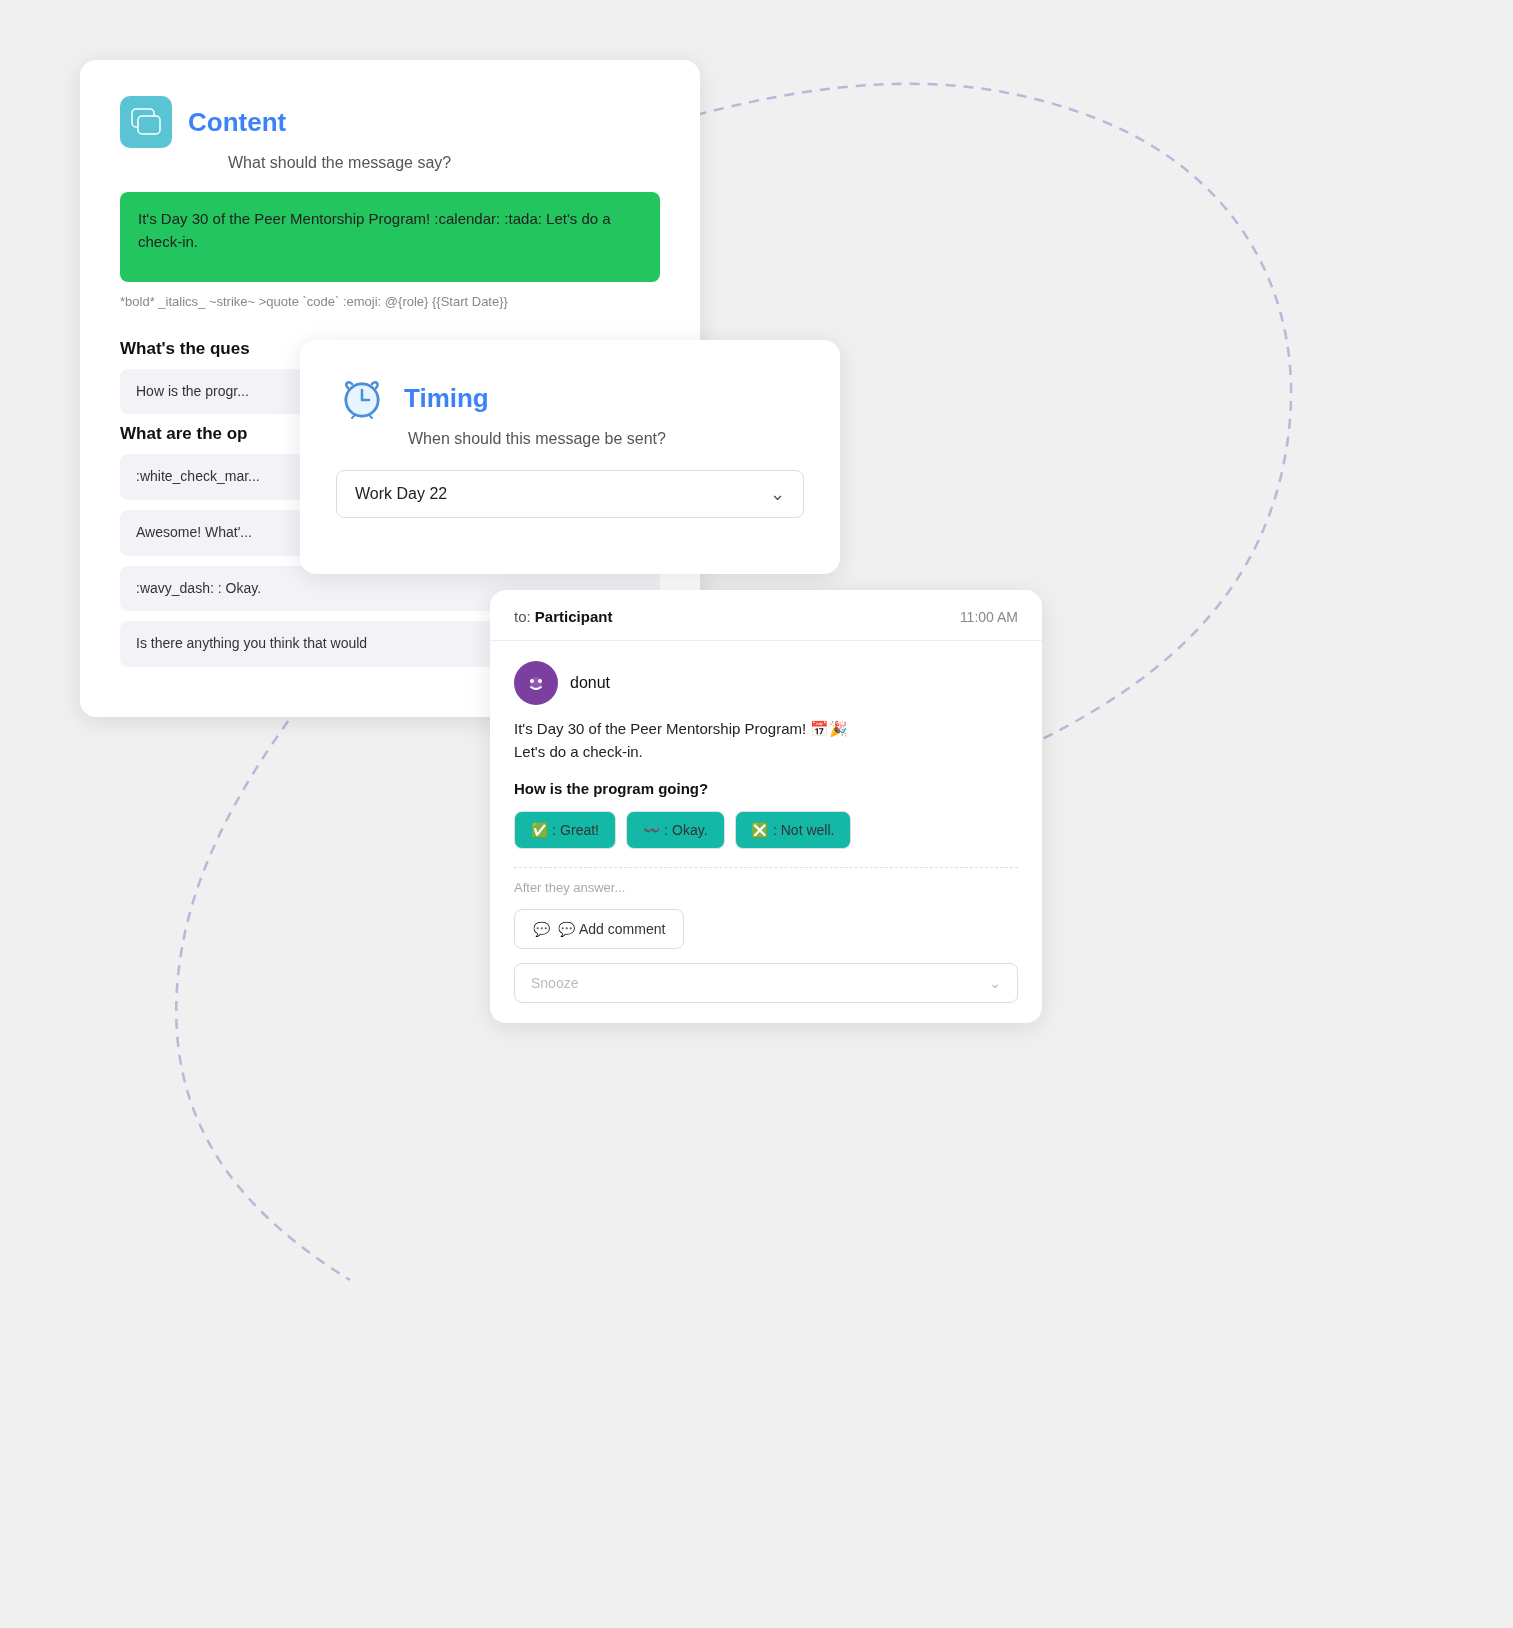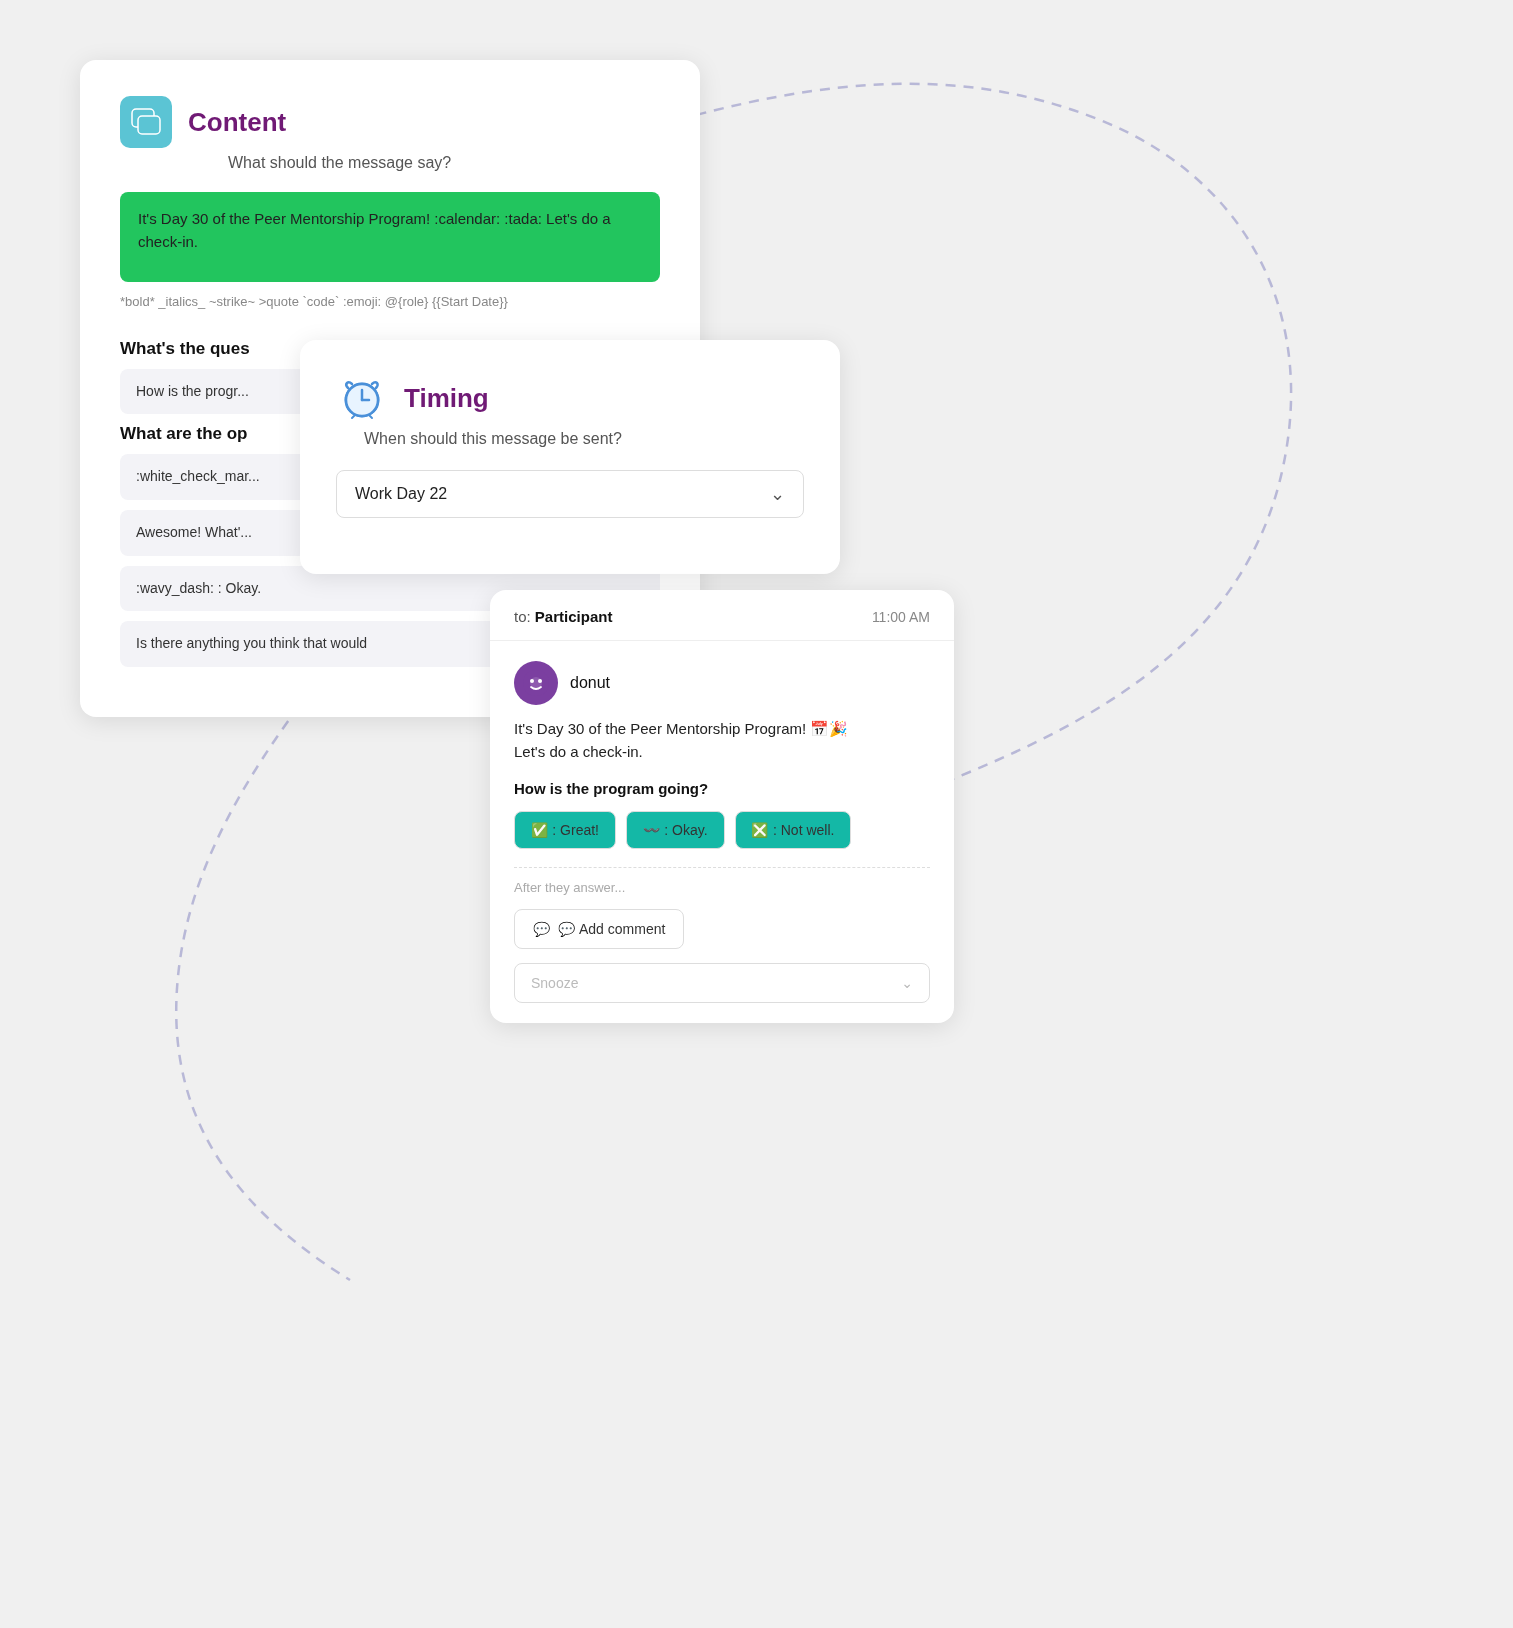--- a/index.html
+++ b/index.html
@@ -53,21 +53,21 @@
       border-radius: 10px;
       display: flex;
       align-items: center;
       justify-content: center;
       flex-shrink: 0;
     }
 
     .card-title {
       font-size: 26px;
       font-weight: 700;
-      color: #701a75;
+      color: #3b82f6;
       text-align: right;
     }
 
     .card-subtitle {
       font-size: 16px;
       color: #555;
       margin-left: 108px;
       margin-bottom: 20px;
     }
 
@@ -161,21 +161,21 @@
     }
 
     .time-slot.active {
       background: #6b4fbb;
       color: #fff;
       font-weight: 600;
     }
 
     
     .card-preview {
-      width: 464px;
+      width: 552px;
       top: 590px;
       left: 490px;
       z-index: 3;
       padding: 0;
       overflow: hidden;
     }
 
     .preview-header {
       display: flex;
       justify-content: space-between;
@@ -346,21 +346,21 @@
 
         <path d="M10 14 C6 10, 10 6, 14 10" stroke="#4a90d9" stroke-width="2.5" fill="none" stroke-linecap="round"></path>
         <path d="M38 14 C42 10, 38 6, 34 10" stroke="#4a90d9" stroke-width="2.5" fill="none" stroke-linecap="round"></path>
 
         <line x1="17" y1="41" x2="14" y2="44" stroke="#4a90d9" stroke-width="2" stroke-linecap="round"></line>
         <line x1="31" y1="41" x2="34" y2="44" stroke="#4a90d9" stroke-width="2" stroke-linecap="round"></line>
       </svg>
     </div>
     <span class="card-title">Timing</span>
   </div>
-  <div class="card-subtitle" style="margin-left:28px; margin-bottom:22px;">When should this message be sent?</div>
+  <div class="card-subtitle" style="margin-left:72px; margin-bottom:22px;">When should this message be sent?</div>
 
   <div class="dropdown-row">
     <span class="dropdown-label">Work Day 22</span>
     <span class="chevron-down">⌄</span>
   </div>
 
 </div>
 
 <div class="card card-preview">
   <div class="preview-header">

